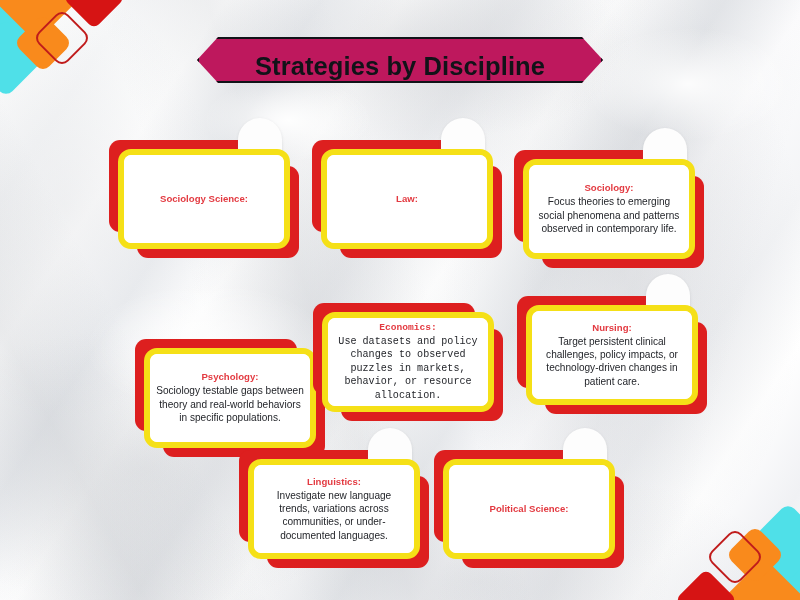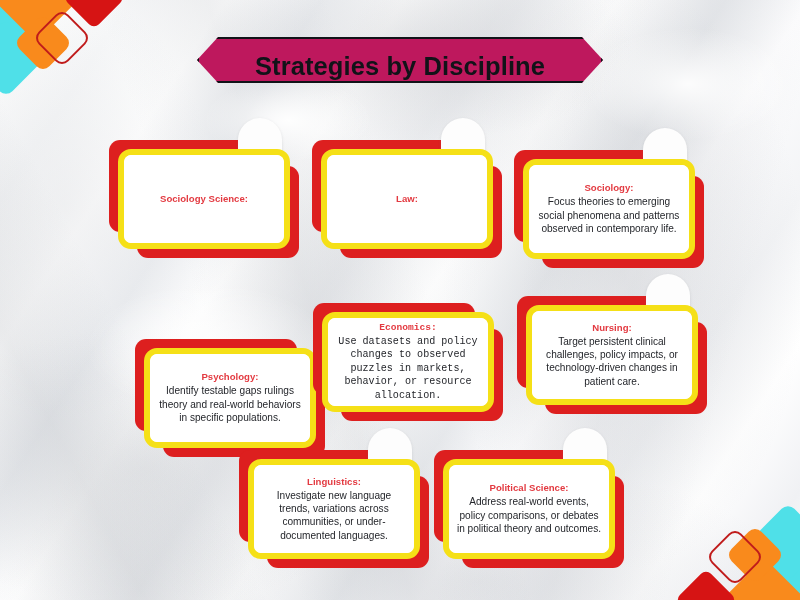--- a/index.html
+++ b/index.html
@@ -224,21 +224,21 @@
       <div class="desc">Focus theories to emerging social phenomena and patterns observed in contemporary life.</div>
     </div>
   </div>
 
   <div class="card" style="left:144px;top:305px;margin-top:43px;">
     <div class="shadow-a"></div>
     <div class="shadow-b"></div>
     <div class="frame"></div>
     <div class="body">
       <div class="heading">Psychology:</div>
-      <div class="desc">Identify testable gaps rulings theory and real-world behaviors in specific populations.</div>
+      <div class="desc">Sociology testable gaps between theory and real-world behaviors in specific populations.</div>
     </div>
   </div>
 
   <div class="card" style="left:322px;top:312px;font-family:Liberation Mono, monospace;">
     <div class="shadow-a"></div>
     <div class="shadow-b"></div>
     <div class="frame"></div>
     <div class="body">
       <div class="heading">Economics:</div>
       <div class="desc">Use datasets and policy changes to observed puzzles in markets, behavior, or resource allocation.</div>
@@ -267,17 +267,16 @@
     </div>
   </div>
 
   <div class="card" style="left:443px;top:459px;border-radius:29px;">
     <div class="shadow-a"></div>
     <div class="shadow-b"></div>
     <div class="tab"></div>
     <div class="frame"></div>
     <div class="body">
       <div class="heading">Political Science:</div>
-      <div class="desc">Address real-world events, policy comparisons, or debates in political theory and outcomes.</div>
     </div>
   </div>
 
 </div>
 
 </body></html>

